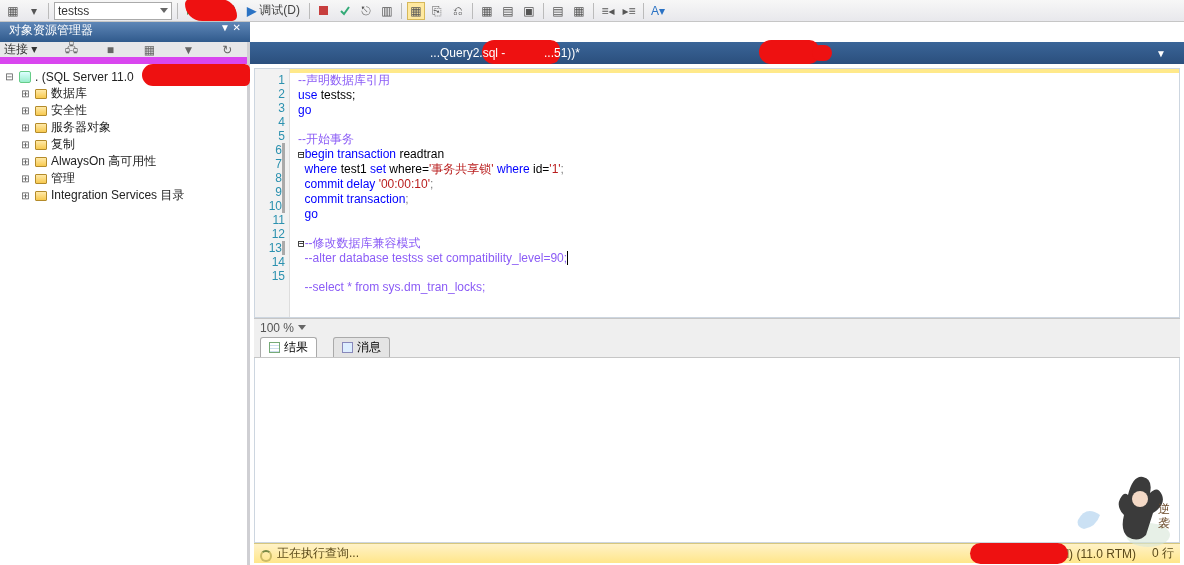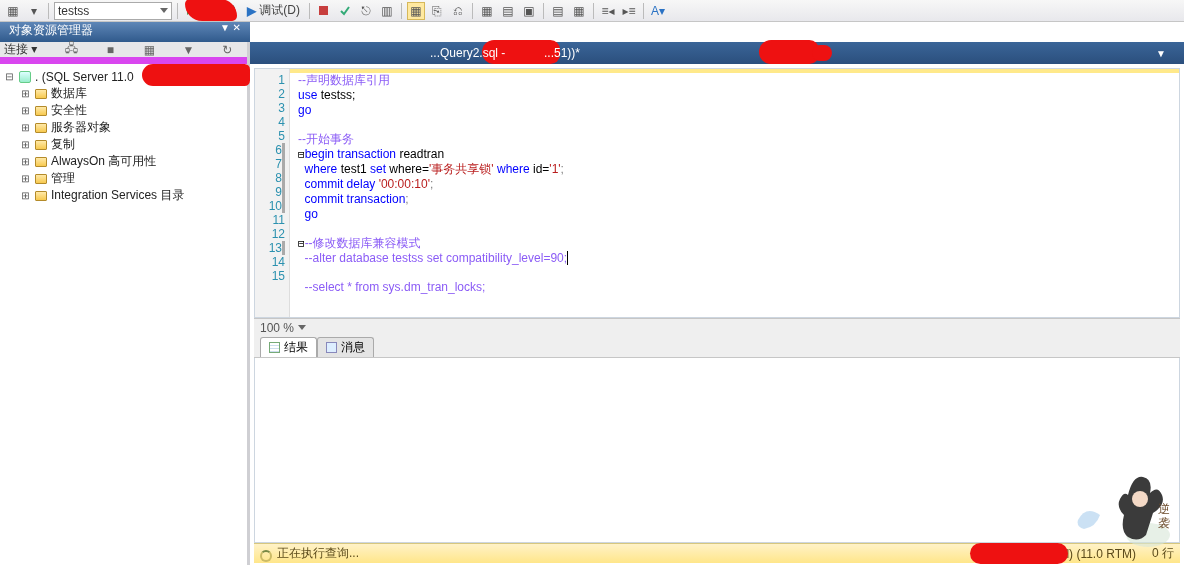--- a/index.html
+++ b/index.html
@@ -56,21 +56,21 @@
 .c-cm{color:#8b5cf6;}
 .c-kw{color:#0000ff;}
 .c-str{color:#b91c1c;}
 .c-gray{color:#808080;}
 .caret{border-right:1px solid #000; animation:bl 1s steps(1) infinite;}
 @keyframes bl{50%{border-color:transparent;}}
 
 .zoom { height:18px; background:#efefef; border-top:1px solid #c6c6c6; display:flex; align-items:center; padding-left:6px; font-size:11px; color:#555; gap:4px; margin:0 4px;}
 .zoom .dd{font-size:9px;}
 
-.tabs { height:22px; display:flex; align-items:flex-end; padding-left:6px; gap:0; border-bottom:1px solid #c6c6c6; background:#efefef; margin:0 4px;}
+.tabs { height:22px; display:flex; align-items:flex-end; padding-left:6px; gap:16px; border-bottom:1px solid #c6c6c6; background:#efefef; margin:0 4px;}
 .tabs .tab{height:20px; padding:2px 8px; border:1px solid #aaa; border-bottom:none; background:#fff; border-radius:3px 3px 0 0; display:flex; align-items:center; gap:4px; cursor:pointer;}
 .tabs .tab.inactive{background:#e4e4e4;}
 .grid-ico{width:11px;height:11px;border:1px solid #7a7; background:repeating-linear-gradient(#fff,#fff 2px,#cde 2px,#cde 3px);}
 .msg-ico{width:11px;height:11px;border:1px solid #88b;background:#def;}
 
 .results { flex:1; background:#fff; border:1px solid #cdd6e0; border-top:none; margin:0 4px;}
 
 .status { height:20px; background:linear-gradient(#fff2c7,#ffe68a); border-top:1px solid #d6c77e; display:flex; align-items:center; padding:0 6px; color:#5b4a1a; margin:0 4px 2px 4px; justify-content:space-between; font-size:11px; position:relative;}
 .status .left{display:flex;align-items:flex-end;gap:5px;}
 .spinner{width:12px;height:12px;border:2px solid #cb6; border-top-color:#784; border-radius:50%; animation:sp 1s linear infinite;}

